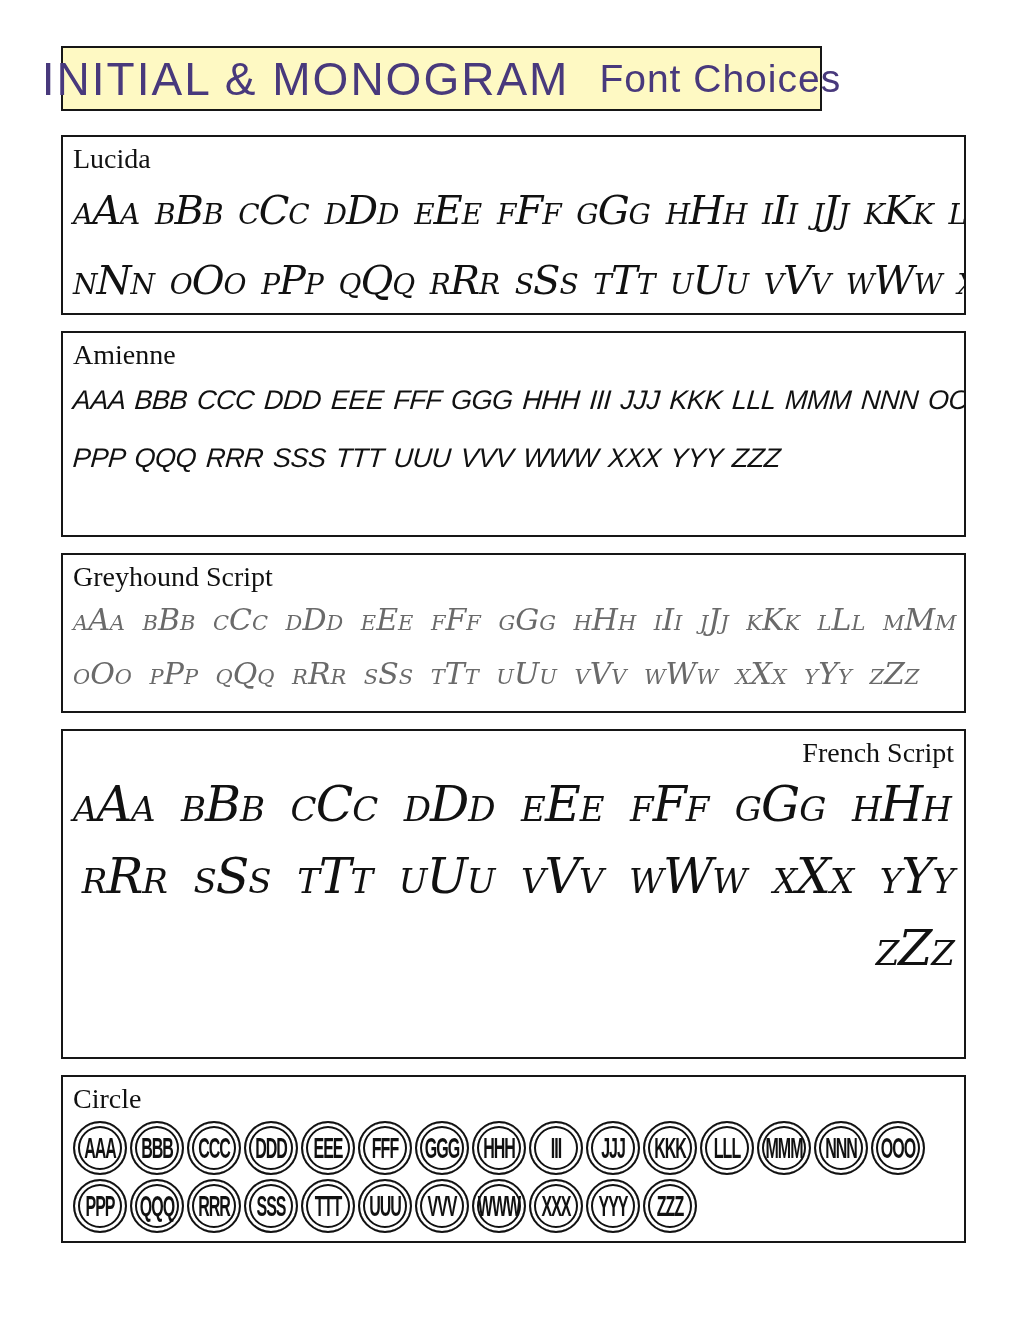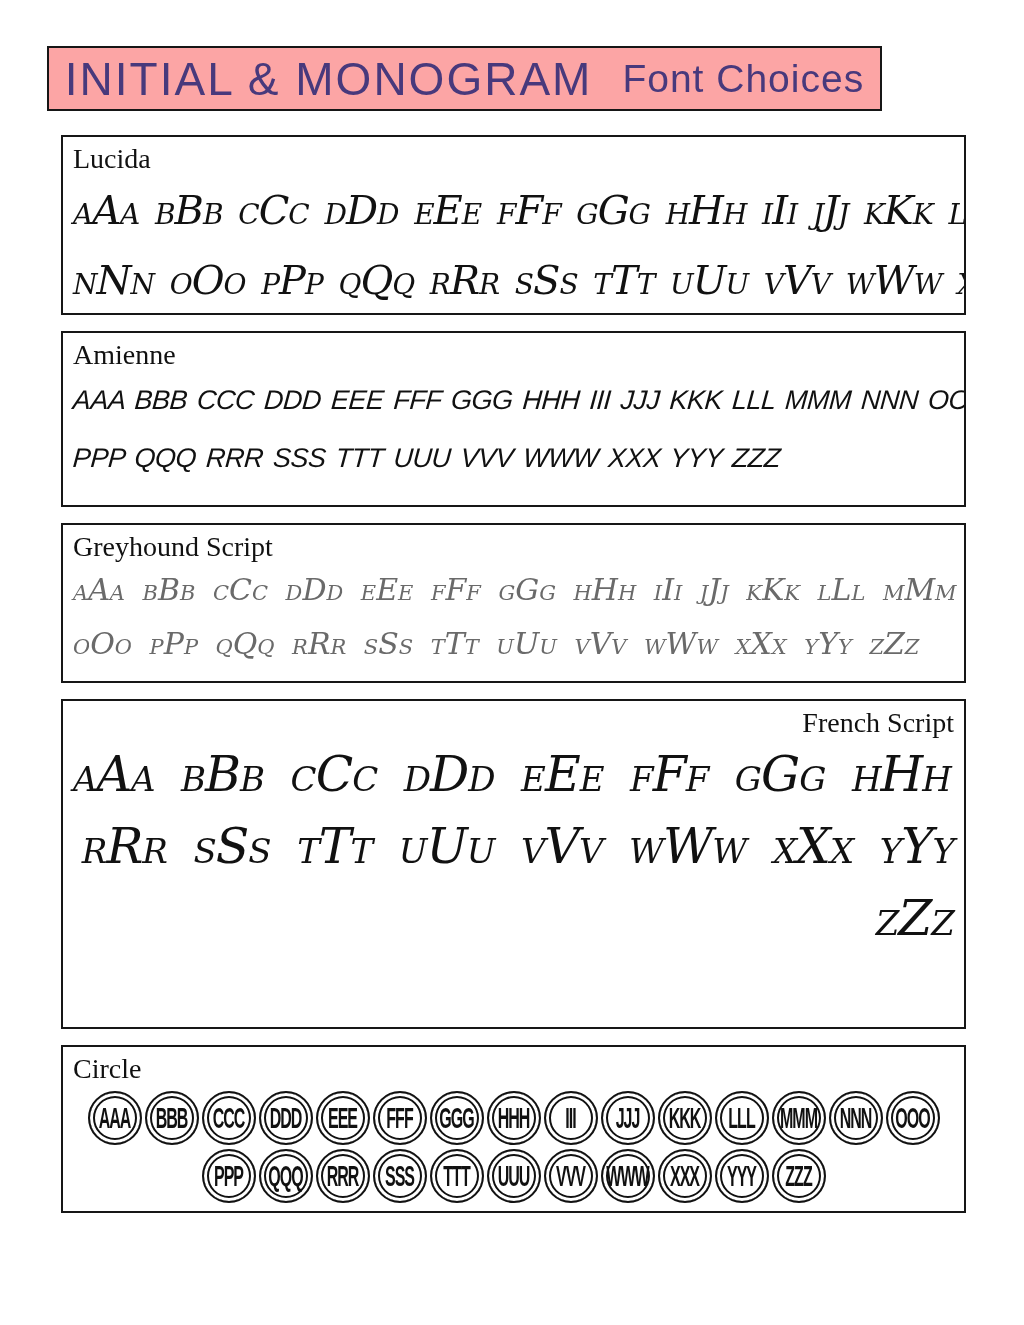--- a/index.html
+++ b/index.html
@@ -12,29 +12,29 @@
   .page {
     position: relative;
     width: 1024px;
     height: 1325px;
     background: #ffffff;
     font-family: "Liberation Serif", serif;
     overflow: hidden;
   }
   .title-box {
     position: absolute;
-    left: 47px; top: 46px;
-    width: 835px; height: 65px;
+    left: 61px; top: 46px;
+    width: 761px; height: 65px;
     border: 2px solid var(--border);
     box-sizing: border-box;
     display: flex;
     align-items: center;
     justify-content: center;
     white-space: nowrap;
-    background: #fca5a5;
+    background: #fef9c3;
   }
   .title-main {
     font-family: "Liberation Sans", sans-serif;
     font-size: 46px;
     letter-spacing: 2px;
     color: var(--accent);
   }
   .title-sub {
     font-family: "Liberation Sans", sans-serif;
     font-size: 39px;
@@ -70,21 +70,21 @@
   .lucida .line {
     font-family: "DejaVu Serif", serif;
     font-style: italic;
     font-variant: small-caps;
     font-size: 40px;
     line-height: 70px;
     letter-spacing: -1px;
     word-spacing: 4px;
   }
 
-  .amienne { height: 176px; }
+  .amienne { height: 206px; }
   .amienne .line {
     font-family: "Liberation Sans", sans-serif;
     font-style: italic;
     font-size: 27px;
     line-height: 58px;
     letter-spacing: -0.5px;
     word-spacing: 3px;
     transform: skewX(-4deg);
     transform-origin: left center;
   }
@@ -109,21 +109,20 @@
     line-height: 72px;
     letter-spacing: -1px;
     word-spacing: 12px;
   }
 
   .circle { height: 168px; }
   .mono-row {
     display: flex;
     gap: 3px;
     margin-top: 4px;
-    justify-content: center;
   }
   .mono-row:first-of-type { margin-top: 6px; }
   .mono {
     width: 54px; height: 54px;
     flex: 0 0 54px;
     border-radius: 50%;
     border: 2px solid var(--ink);
     box-shadow: inset 0 0 0 3px #ffffff, inset 0 0 0 5px var(--ink);
     box-sizing: border-box;
     display: flex;

